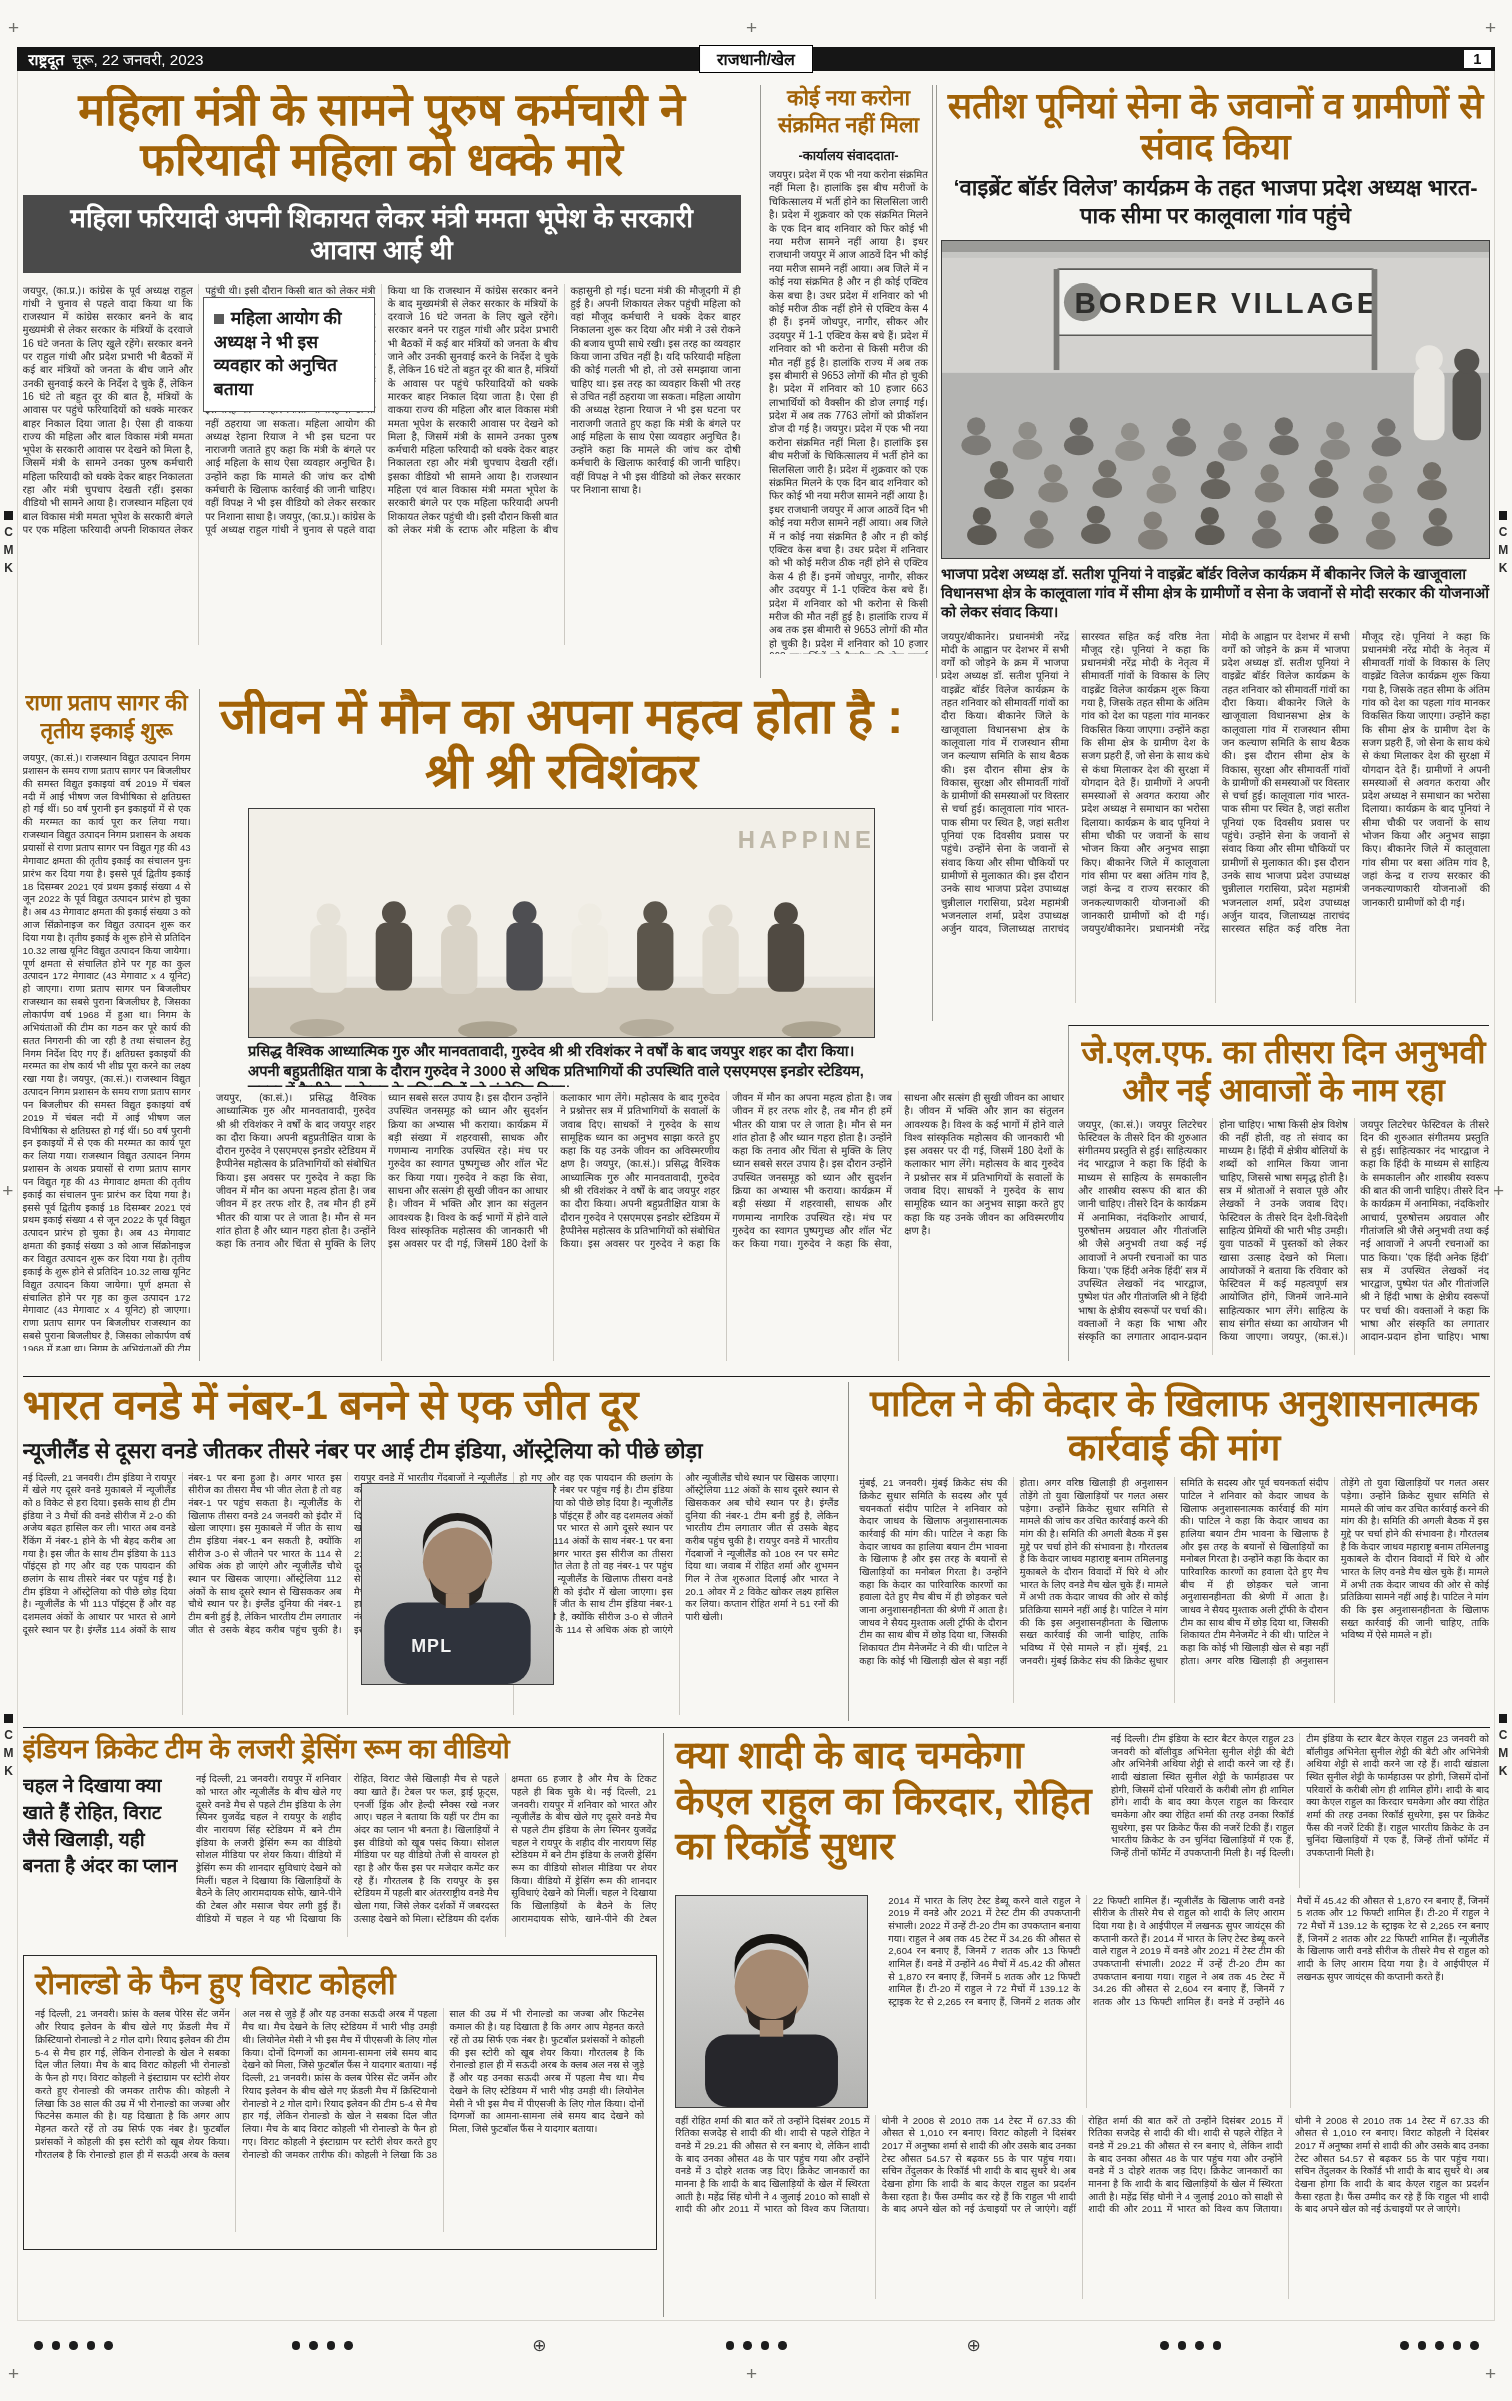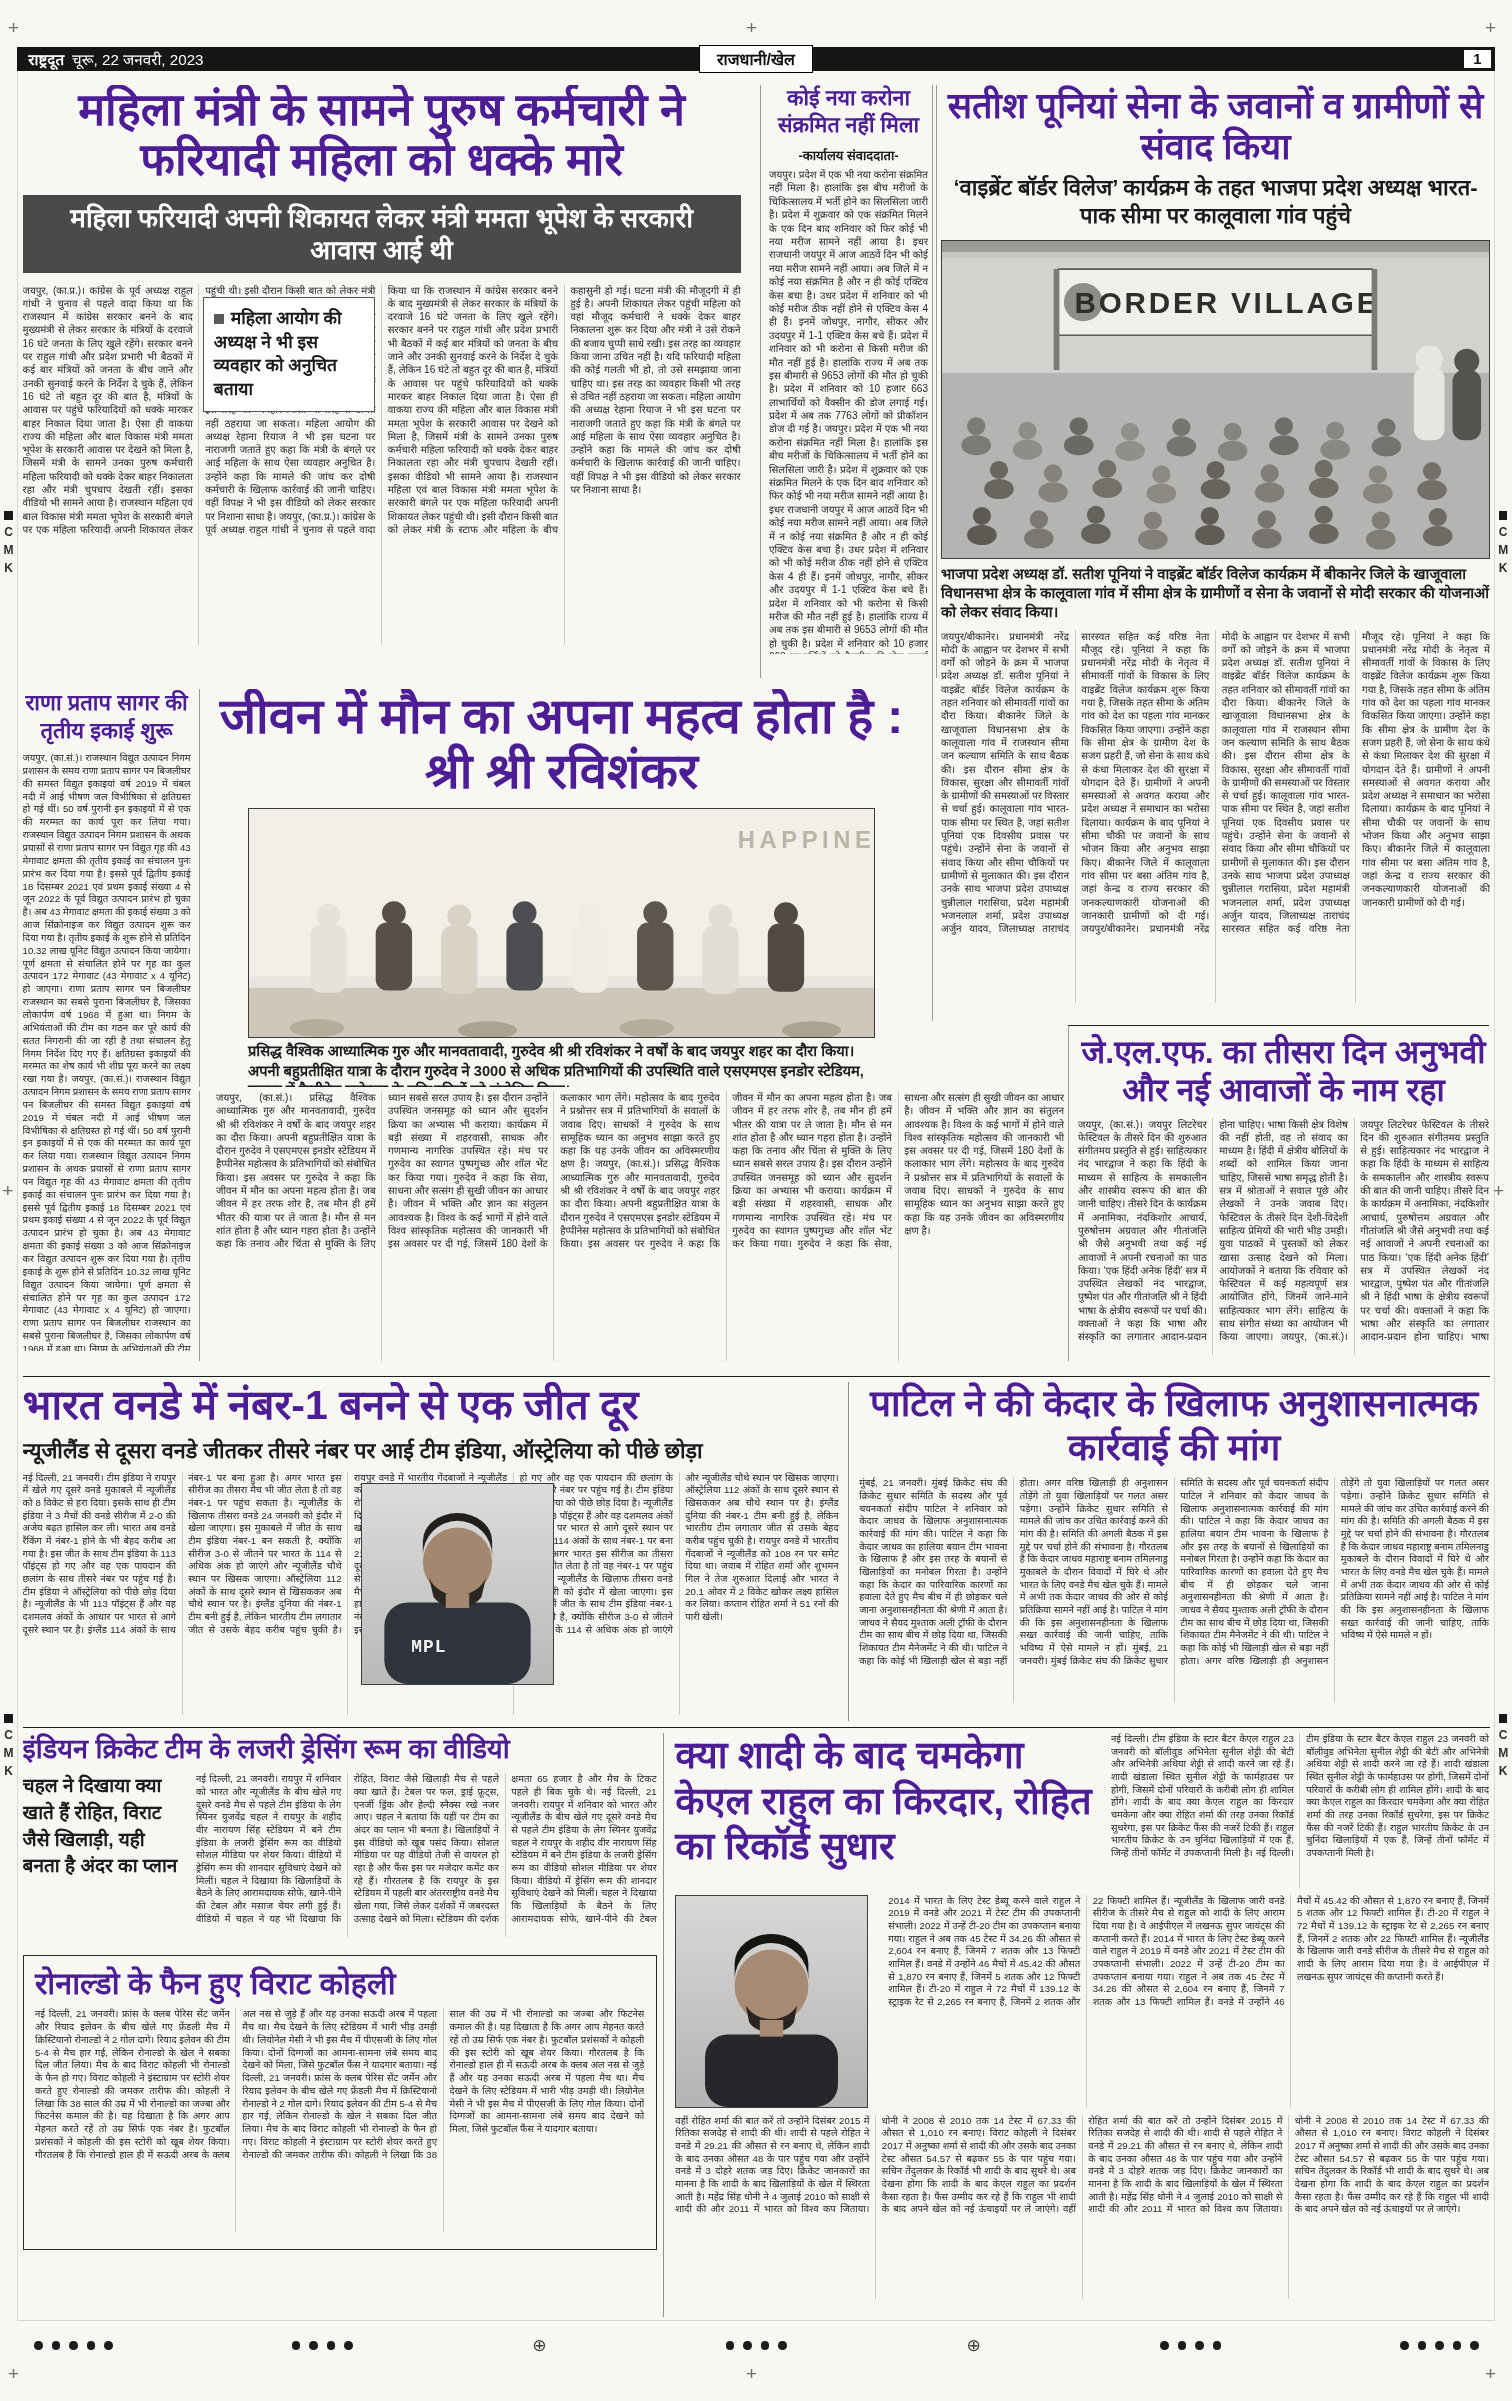--- a/index.html
+++ b/index.html
@@ -11,21 +11,21 @@
   
   .masthead { position:absolute; left:17px; top:47px; width:1478px; height:24px; background:#161616; color:#fff;
               display:flex; align-items:center; }
   .mh-left { margin-left:11.3px; font-size:15.2px; }
   .mh-left b { font-weight:800; margin-right:8px; }
   .mh-center { position:absolute; left:50%; transform:translateX(-50%); background:#fff; color:#111;
                border:0.6px solid #000; padding:1.7px 17px; font-weight:800; font-size:16px; }
   .mh-right { position:absolute; right:4.5px; background:#fff; color:#111; padding:1.1px 9px; font-size:14.7px; font-weight:700; }
 
   .art { position:absolute; overflow:hidden; }
-  .hl { font-weight:800; color:#4c1d95; }
+  .hl { font-weight:800; color:#a16207; }
   .body { text-align:justify; color:#26262a; overflow:hidden; }
   .cols { column-gap:12.4px; column-rule:0.6px solid #ccc9c2; }
   .byline { text-align:center; font-weight:700; }
   .caption { font-weight:700; color:#1d1d1d; line-height:1.32; }
   figure { border:0.6px solid #3d3d3d; background:#c9c9c9; overflow:hidden; }
   figure svg { display:block; width:100%; height:100%; }
 
   
   #mahila   { left:22.6px; top:85px; width:718px; height:593px; }
   #mahila .hl { font-size:45px; line-height:1.12; text-align:center; }
@@ -64,21 +64,21 @@
          padding:6.8px 0 0 9px; }
   #jlf .hl { font-size:32px; line-height:1.2; text-align:center; }
   #jlf .body { margin-top:8px; height:237px; column-count:3; font-size:10px; line-height:1.33; }
 
   .hrule { position:absolute; left:22.6px; width:1467px; border-top:1.4px solid #1c1c1c; }
 
   #number1 { left:22.6px; top:1382px; width:816px; height:339px; }
   #number1 .hl { font-size:41px; line-height:1.15; }
   #number1 .subhead { margin-top:5.6px; font-size:21.5px; font-weight:700; }
   #number1 .body { margin-top:8px; height:243px; column-count:5; font-size:9.6px; line-height:1.32; position:relative; }
-  #number1 figure { position:absolute; left:338px; top:101px; width:193px; height:202px; background:#fff;font-family:Liberation Mono, monospace; }
+  #number1 figure { position:absolute; left:338px; top:101px; width:193px; height:202px; background:#fff; }
 
   #patil { left:848px; top:1382px; width:641px; height:339px; border-left:0.6px solid #8f8f89; padding-left:10.2px; }
   #patil .hl { font-size:37px; line-height:1.18; text-align:center; }
   #patil .body { margin-top:8px; height:226px; column-count:4; font-size:9.6px; line-height:1.32; }
 
   #dressing { left:22.6px; top:1733px; width:634px; height:216px; }
   #dressing .hl { font-size:27px; line-height:1.2; }
   #dressing .row { display:flex; gap:12.4px; margin-top:8px; }
   #dressing .kicker { width:161px; font-size:19px; line-height:1.4; font-weight:800; }
   #dressing .body { flex:1; height:164px; column-count:3; font-size:9.6px; line-height:1.32; }

